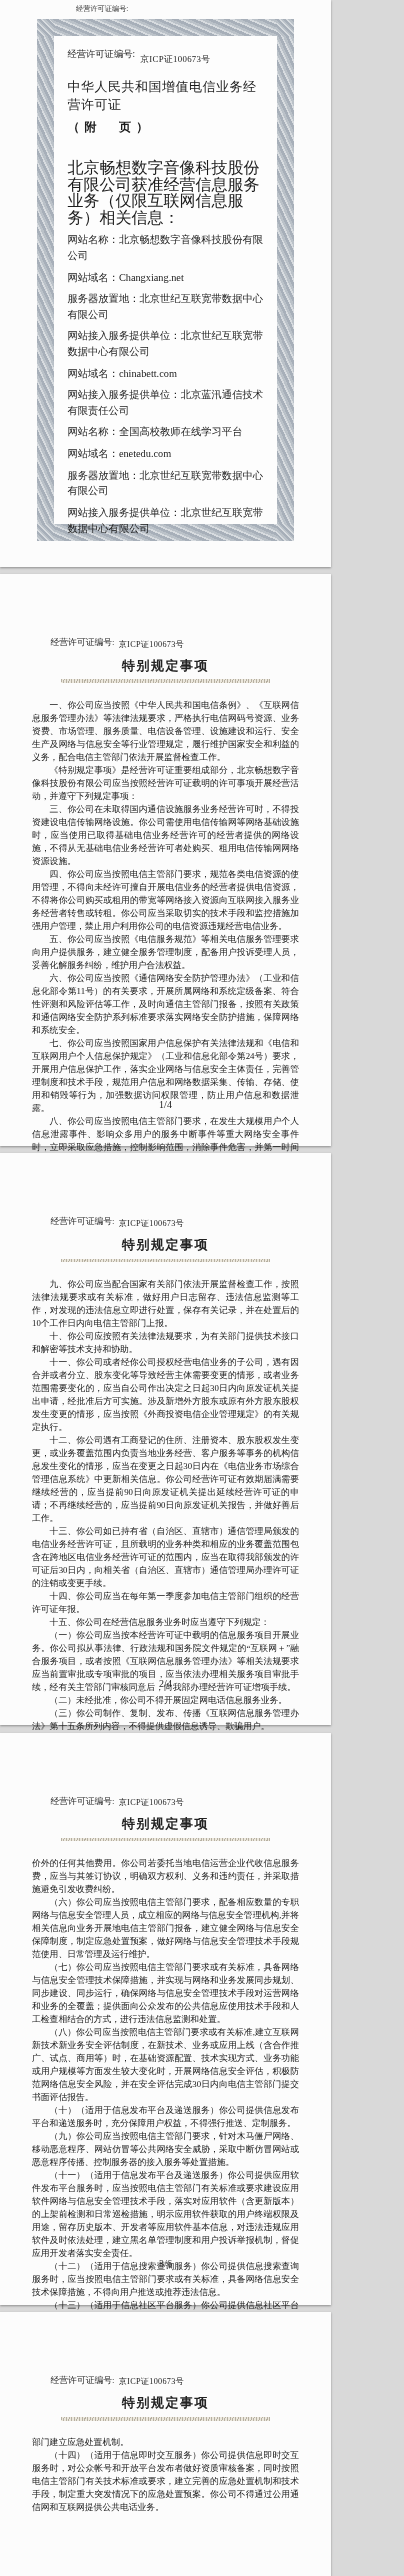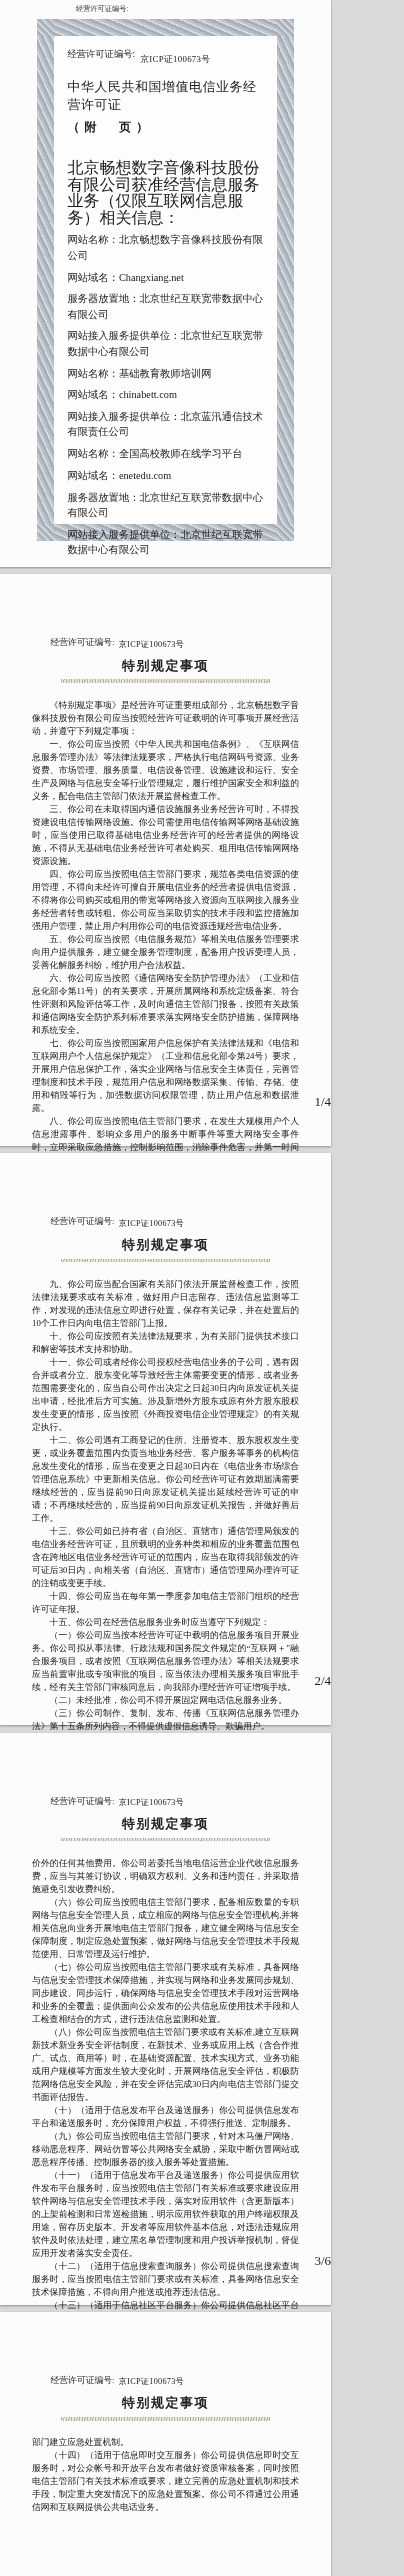--- a/index.html
+++ b/index.html
@@ -28,21 +28,21 @@
   
   .page.sp { height:572px; padding:63px 32px 0; }
   .sp-header { display:flex; align-items:flex-start; margin-left:18.5px; font-size:8.8px; }
   .sp-number { margin:1.5px 0 0 4.1px; font-size:8.2px; letter-spacing:0.3px; }
   .sp-title { margin:7.2px 0 0; text-align:center; font-size:13px; font-weight:bold; letter-spacing:1.5px; color:#222; }
   .wavy { height:3.6px; width:78%; margin:4.6px auto 0;
     background:repeating-linear-gradient(100deg,#b6b0a2 0 1px,#ece8de 1px 2.6px); }
   .sp-body { margin-top:15.5px; font-size:8.8px; line-height:13px; text-align:justify; color:#141414; }
   .para { margin:0; }
   .para.indent { text-indent:2em; }
-  .page-no { position:absolute; bottom:36px; left:0; right:0; text-align:right; font-size:13px; color:#222; }
+  .page-no { position:absolute; bottom:36px; left:0; right:0; text-align:center; font-size:10px; color:#222; }
 </style>
 </head>
 <body>
 
 <div class="stack">
 
   <div class="page cert">
     <div class="outer-header">经营许可证编号:</div>
     <div class="cert-frame">
       <div class="cert-inner">
@@ -51,42 +51,41 @@
           <span class="no-value">京ICP证100673号</span>
         </div>
         <h1 class="cert-title">中华人民共和国增值电信业务经营许可证</h1>
         <h2 class="cert-sub">（附　页）</h2>
         <p class="cert-intro">北京畅想数字音像科技股份有限公司获准经营信息服务业务（仅限互联网信息服务）相关信息：</p>
         <div class="cert-fields">
             <div class="field"><span>网站名称：</span><span>北京畅想数字音像科技股份有限公司</span></div>
             <div class="field"><span>网站域名：</span><span>Changxiang.net</span></div>
             <div class="field"><span>服务器放置地：</span><span>北京世纪互联宽带数据中心有限公司</span></div>
             <div class="field"><span>网站接入服务提供单位：</span><span>北京世纪互联宽带数据中心有限公司</span></div>
-            <div class="field"><span>网站名称：</span><span>基础教育教师培训网</span></div>
             <div class="field"><span>网站域名：</span><span>chinabett.com</span></div>
             <div class="field"><span>网站接入服务提供单位：</span><span>北京蓝汛通信技术有限责任公司</span></div>
             <div class="field"><span>网站名称：</span><span>全国高校教师在线学习平台</span></div>
             <div class="field"><span>网站域名：</span><span>enetedu.com</span></div>
             <div class="field"><span>服务器放置地：</span><span>北京世纪互联宽带数据中心有限公司</span></div>
             <div class="field"><span>网站接入服务提供单位：</span><span>北京世纪互联宽带数据中心有限公司</span></div>
           </div>
       </div>
     </div>
   </div>
 
   <div class="page sp">
     <div class="sp-header">
       <span>经营许可证编号:</span>
       <span class="sp-number">京ICP证100673号</span>
     </div>
     <h2 class="sp-title">特别规定事项</h2>
     <div class="wavy"></div>
     <div class="sp-body">
+        <p class="para indent">一、你公司应当按照《中华人民共和国电信条例》、《互联网信息服务管理办法》等法律法规要求，严格执行电信网码号资源、业务资费、市场管理、服务质量、电信设备管理、设施建设和运行、安全生产及网络与信息安全等行业管理规定，履行维护国家安全和利益的义务，配合电信主管部门依法开展监督检查工作。</p>
         <p class="para indent">《特别规定事项》是经营许可证重要组成部分，北京畅想数字音像科技股份有限公司应当按照经营许可证载明的许可事项开展经营活动，并遵守下列规定事项：</p>
-        <p class="para indent">一、你公司应当按照《中华人民共和国电信条例》、《互联网信息服务管理办法》等法律法规要求，严格执行电信网码号资源、业务资费、市场管理、服务质量、电信设备管理、设施建设和运行、安全生产及网络与信息安全等行业管理规定，履行维护国家安全和利益的义务，配合电信主管部门依法开展监督检查工作。</p>
         <p class="para indent">三、你公司在未取得国内通信设施服务业务经营许可时，不得投资建设电信传输网络设施。你公司需使用电信传输网等网络基础设施时，应当使用已取得基础电信业务经营许可的经营者提供的网络设施，不得从无基础电信业务经营许可者处购买、租用电信传输网网络资源设施。</p>
         <p class="para indent">四、你公司应当按照电信主管部门要求，规范各类电信资源的使用管理，不得向未经许可擅自开展电信业务的经营者提供电信资源，不得将你公司购买或租用的带宽等网络接入资源向互联网接入服务业务经营者转售或转租。你公司应当采取切实的技术手段和监控措施加强用户管理，禁止用户利用你公司的电信资源违规经营电信业务。</p>
         <p class="para indent">五、你公司应当按照《电信服务规范》等相关电信服务管理要求向用户提供服务，建立健全服务管理制度，配备用户投诉受理人员，妥善化解服务纠纷，维护用户合法权益。</p>
         <p class="para indent">六、你公司应当按照《通信网络安全防护管理办法》（工业和信息化部令第11号）的有关要求，开展所属网络和系统定级备案、符合性评测和风险评估等工作，及时向通信主管部门报备，按照有关政策和通信网络安全防护系列标准要求落实网络安全防护措施，保障网络和系统安全。</p>
         <p class="para indent">七、你公司应当按照国家用户信息保护有关法律法规和《电信和互联网用户个人信息保护规定》（工业和信息化部令第24号）要求，开展用户信息保护工作，落实企业网络与信息安全主体责任，完善管理制度和技术手段，规范用户信息和网络数据采集、传输、存储、使用和销毁等行为，加强数据访问权限管理，防止用户信息和数据泄露。</p>
         <p class="para indent">八、你公司应当按照电信主管部门要求，在发生大规模用户个人信息泄露事件、影响众多用户的服务中断事件等重大网络安全事件时，立即采取应急措施，控制影响范围，消除事件危害，并第一时间向电信主管部门报告，根据电信主管部门要求采取应急处置措施。</p>
       </div>
     <div class="page-no">1/4</div>
   </div>
 

